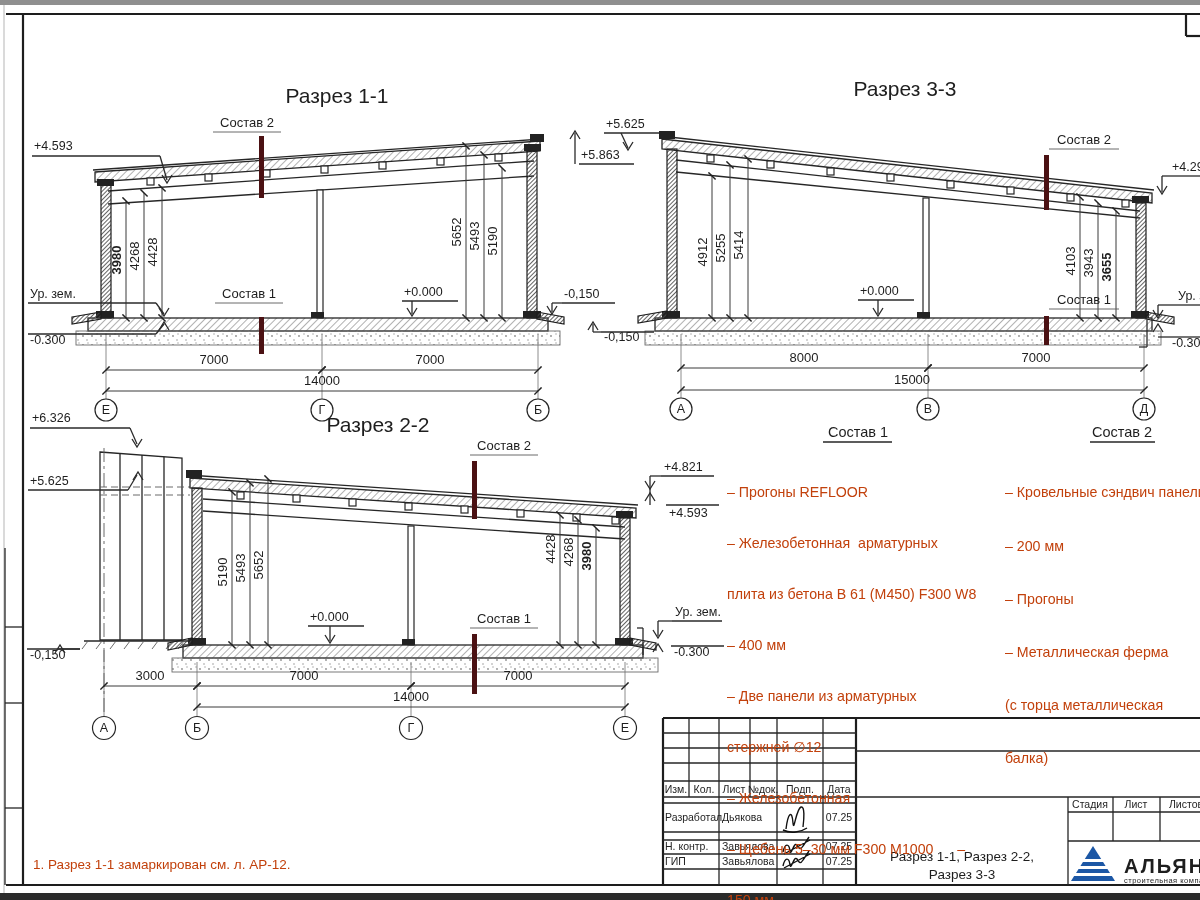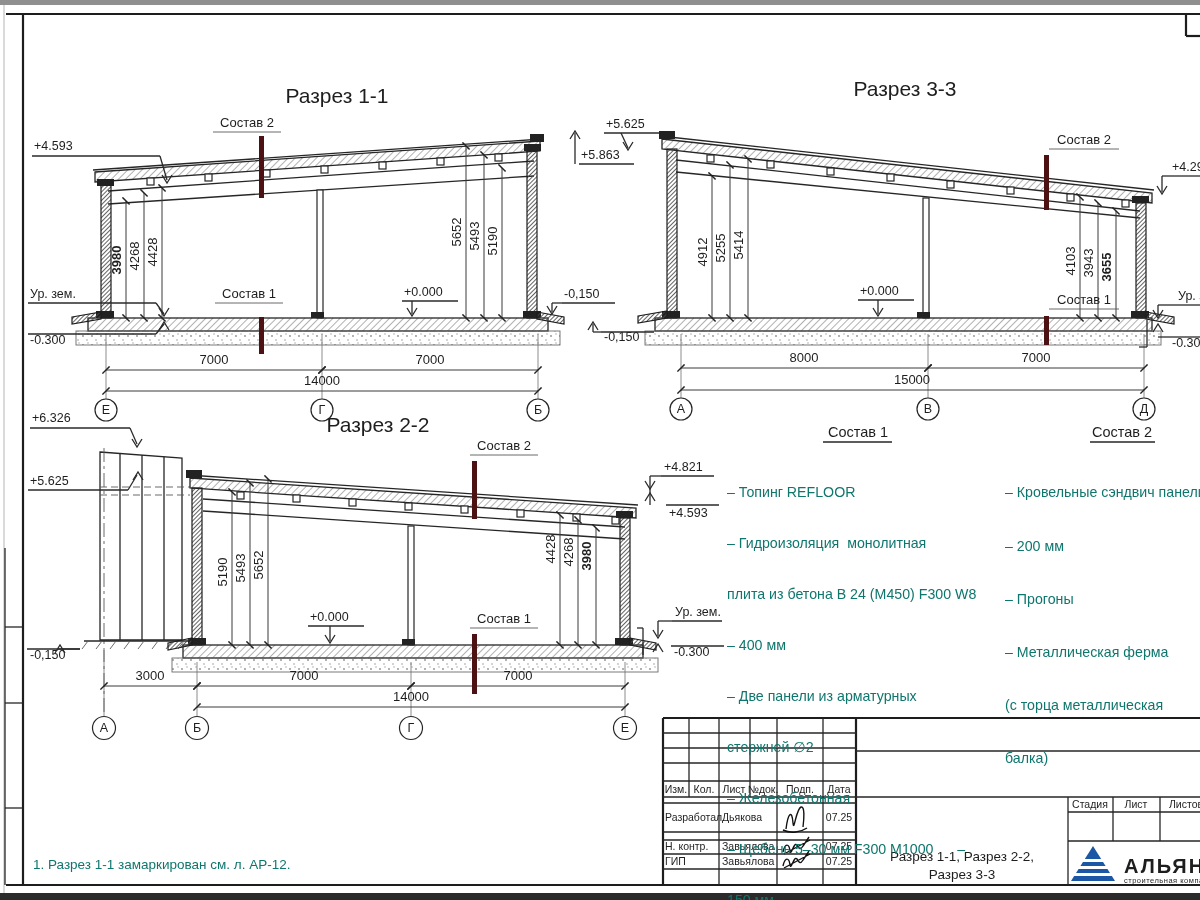--- a/index.html
+++ b/index.html
@@ -1,17 +1,17 @@
 <!DOCTYPE html>
 <html><head>
 <meta charset="utf-8">
 <style>
   html,body{margin:0;padding:0;background:#fff;}
   #sheet{position:relative;width:1200px;height:900px;overflow:hidden;background:#fff;
-         font-family:"Liberation Sans",sans-serif;color:#0f766e;}
+         font-family:"Liberation Sans",sans-serif;color:#c2410c;}
   svg{position:absolute;left:0;top:0;}
   svg text{font-family:"Liberation Sans",sans-serif;fill:#1e1e1e;}
   .ln{stroke:#262626;stroke-width:1.3;fill:none;}
   .ln2{stroke:#1d1d1d;stroke-width:2.2;fill:none;}
   .thin{stroke:#5a5a5a;stroke-width:0.9;fill:none;}
   .ext{stroke:#707070;stroke-width:0.8;fill:none;}
   .dim{stroke:#3a3a3a;stroke-width:1;fill:none;marker-start:url(#tick);marker-end:url(#tick);}
   .elev{stroke:#2a2a2a;stroke-width:1.3;fill:none;}
   .wallf{fill:url(#wall);stroke:#1d1d1d;stroke-width:1.2;}
   .hatchf{fill:url(#hatch);stroke:#262626;stroke-width:1.3;}
@@ -462,26 +462,26 @@
       <rect x="1073" y="859" width="48" height="3" fill="#fff"></rect>
           <rect x="1071" y="866" width="52" height="3" fill="#fff"></rect>
       <rect x="1069" y="873" width="56" height="3" fill="#fff"></rect>
       <text x="1124" y="873" style="font-size:20px;font-weight:bold;letter-spacing:2px" fill="#1c57a5">АЛЬЯНС</text>
       <text x="1124" y="883" style="font-size:7.5px;letter-spacing:0.5px" fill="#5b9bd5">строительная компания</text>
     </g>
   </g>
 </svg>
 
 <div class="txtblock" id="sostav1-list" style="left:727px;top:450px;">
-  <div>– Топинг REFLOOR</div>
-  <div>– Гидроизоляция  монолитная</div>
-  <div>плита из бетона В 24 (М450) F300 W8</div>
+  <div>– Прогоны REFLOOR</div>
+  <div>– Железобетонная  арматурных</div>
+  <div>плита из бетона В 61 (М450) F300 W8</div>
   <div>– 400 мм</div>
   <div>– Две панели из арматурных</div>
-  <div>стержней ∅2</div>
+  <div>стержней ∅12</div>
   <div>– Железобетонная</div>
   <div>– Щебень 5–30 мм F300 М1000      –</div>
   <div>150 мм</div>
   
   
   
   
   
   
 </div>

